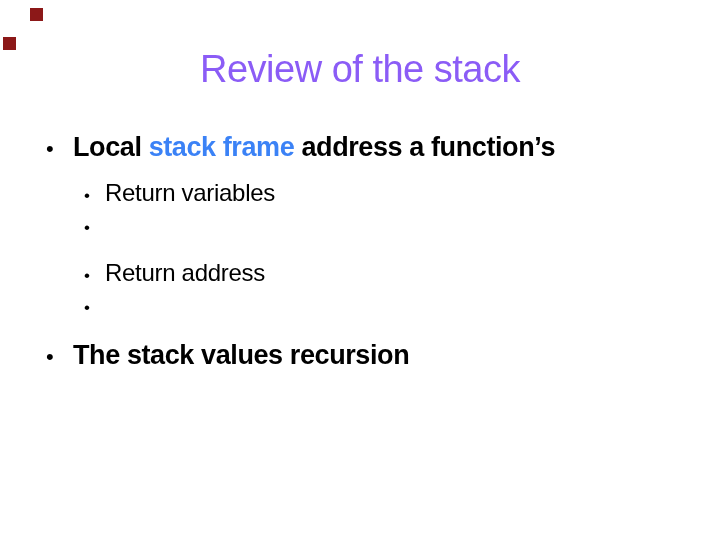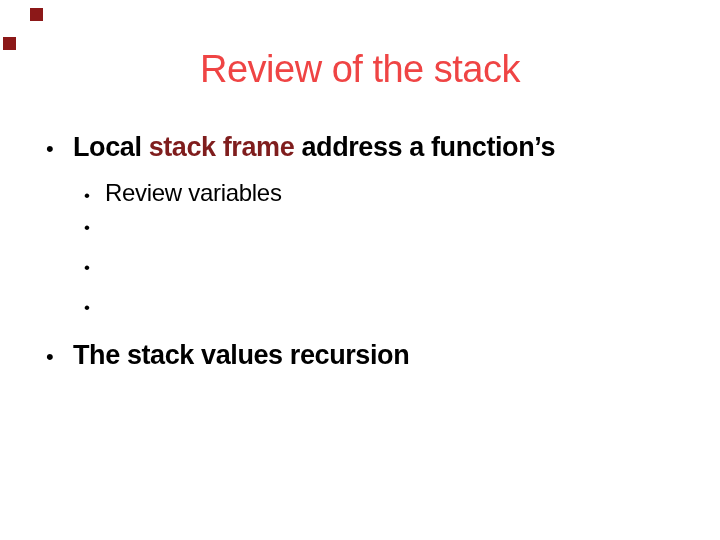--- a/index.html
+++ b/index.html
@@ -26,21 +26,21 @@
   .red-sq.sq2 { left: 3px;  top: 37px; }
 
   .title {
     position: absolute;
     top: 48px;
     left: 0;
     width: 720px;
     text-align: center;
     font-size: 38px;
     letter-spacing: -0.5px;
-    color: #ef4444;
+    color: #8b5cf6;
     white-space: nowrap;
   }
 
   .bullet-row {
     position: absolute;
     left: 46px;
     display: flex;
     align-items: baseline;
     white-space: nowrap;
   }
@@ -50,21 +50,21 @@
     font-size: 22px;
     line-height: 1;
   }
   .lvl1 {
     font-size: 27px;
     font-weight: bold;
     letter-spacing: -0.4px;
   }
   .b1 { top: 132px; }
   .b2 { top: 340px; }
-  .highlight { color: #7f1d1d; margin-top: 28px; }
+  .highlight { color: #3b82f6; margin-top: 28px; }
 
   .sub-list {
     position: absolute;
     left: 84px;
     top: 179px;
     margin: 0;
     padding: 0;
     list-style: none;
   }
   .sub-list li {
@@ -95,27 +95,28 @@
   <div class="bullet-row b1">
     <span class="marker">•</span>
     <span class="lvl1">
       <span>Local </span><span class="highlight">stack frame</span><span> address a function’s</span>
     </span>
   </div>
 
   <ul class="sub-list">
     <li>
       <span class="marker">•</span>
-      <span>Review variables</span>
+      <span>Return variables</span>
     </li>
     <li>
       <span class="marker">•</span>
     </li>
     <li>
       <span class="marker">•</span>
+      <span>Return address</span>
     </li>
     <li>
       <span class="marker">•</span>
     </li>
   </ul>
 
   <div class="bullet-row b2">
     <span class="marker">•</span>
     <span class="lvl1">The stack values recursion</span>
   </div>

